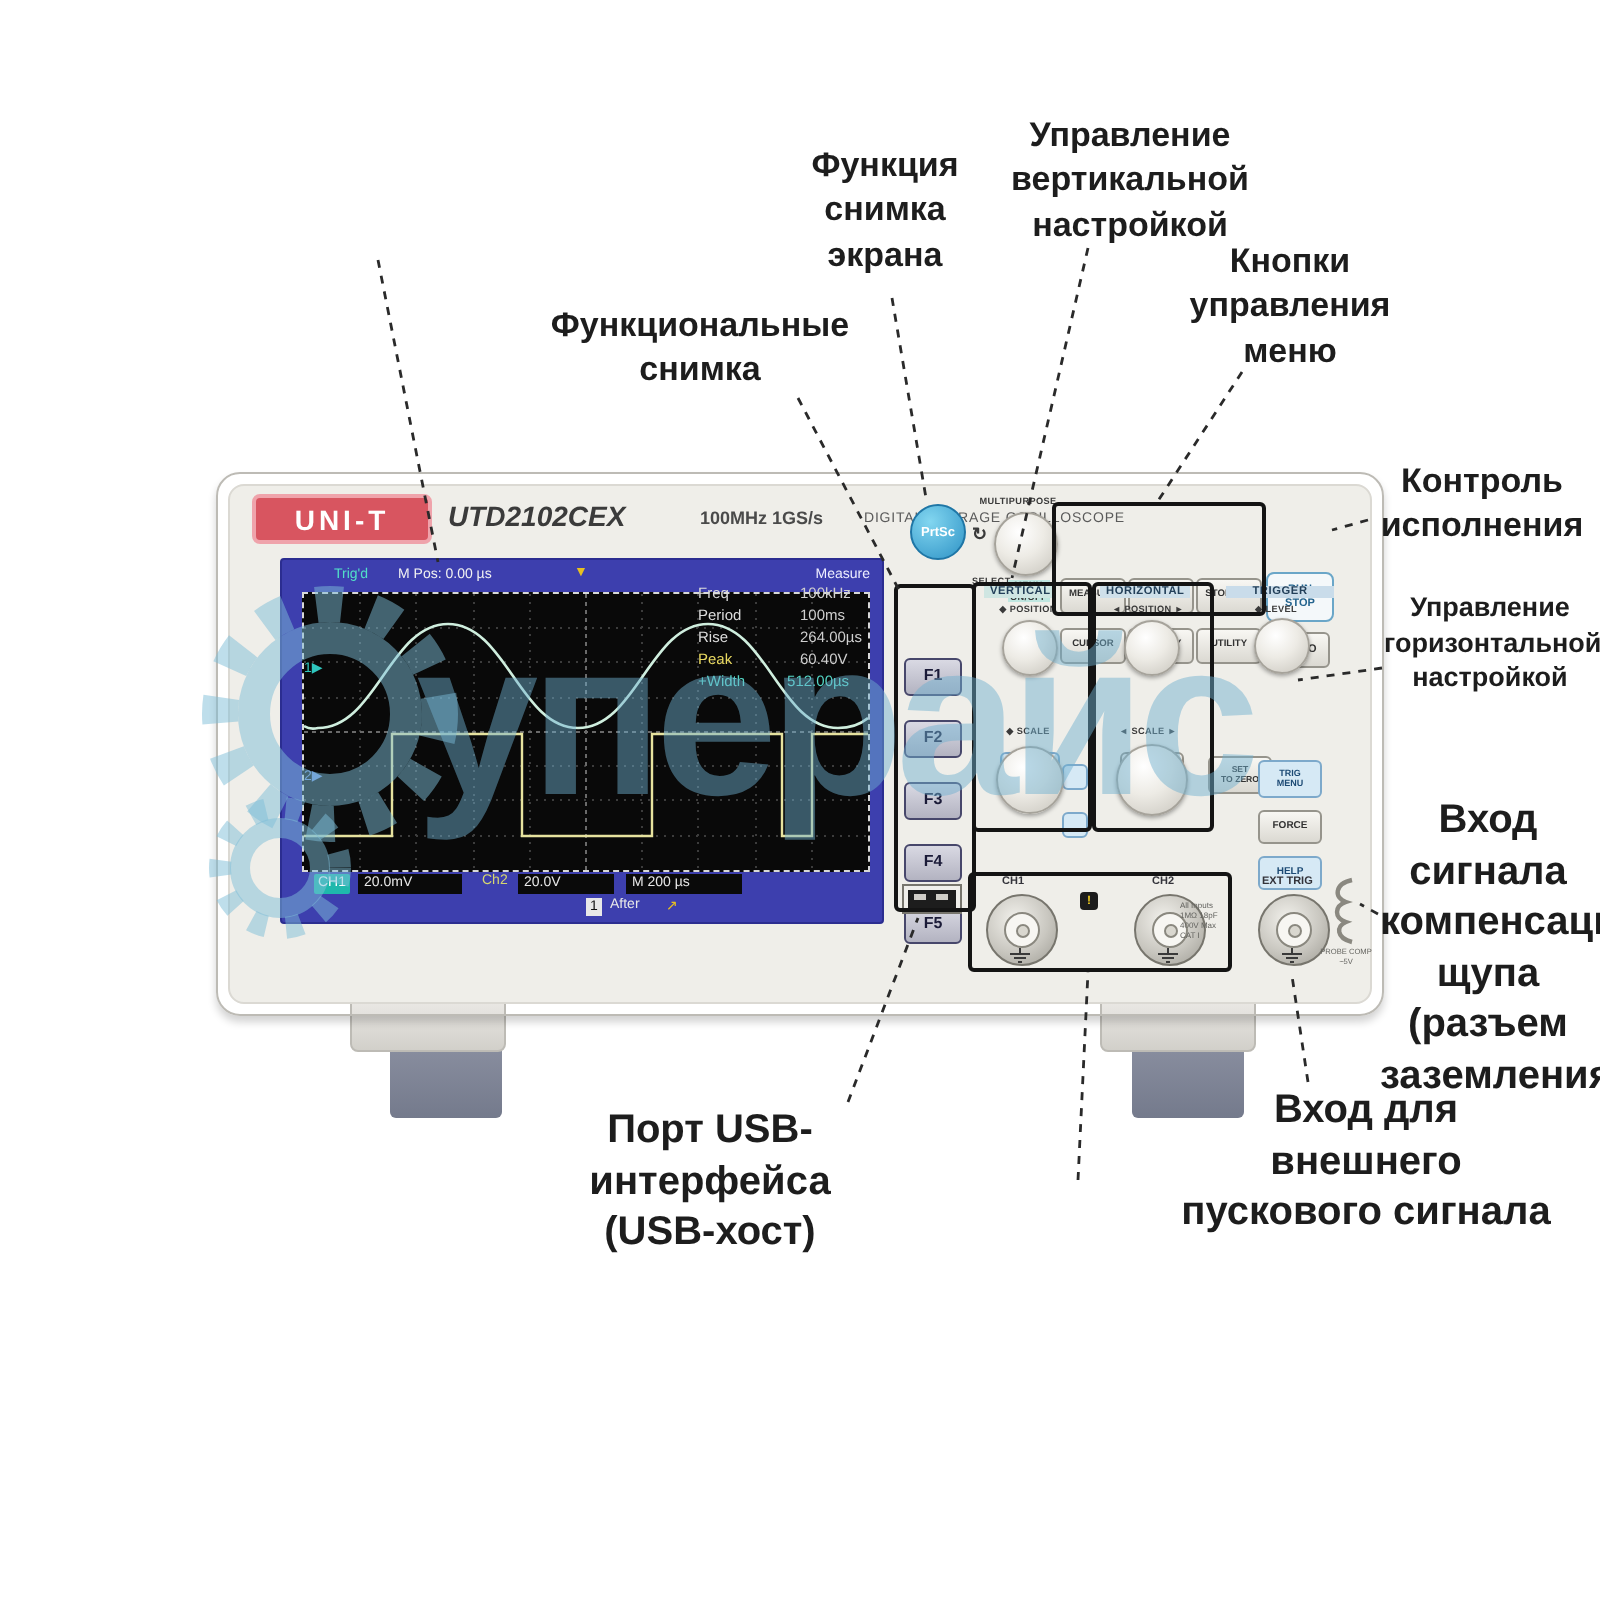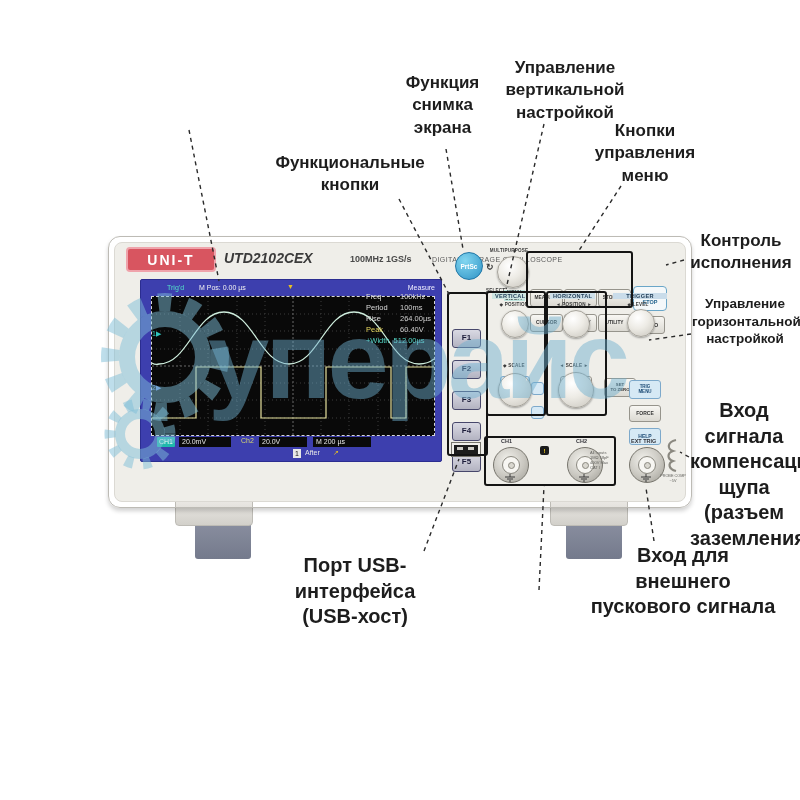--- a/index.html
+++ b/index.html
@@ -34,21 +34,21 @@
   .sc-top{position:absolute;top:1px;left:0;width:100%;height:14px;font-size:7px;color:#eee;}
   .sc-trig{position:absolute;left:26px;top:3px;color:#52e0c8;}
   .sc-mpos{position:absolute;left:58px;top:3px;color:#f2f2f2;}
   .sc-meas{position:absolute;right:6px;top:3px;color:#eef;}
   .sc-trigmark{position:absolute;left:146px;top:2px;color:#e8c020;font-size:7px;}
   .grid{position:absolute;left:10px;top:16px;width:282px;height:138px;background:#090909;
         border:1px dashed #d8d8d8;box-sizing:content-box;}
   .meas-block{position:absolute;right:10px;top:12px;font-size:7.5px;line-height:1.45;z-index:12;}
   .meas-row span{display:inline-block;}
   .meas-row .ml{width:34px;color:#dcdcdc;}
-  .meas-row .mv{color:#cfcfcf;}
+  .meas-row .mv{color:#cfcfcf;margin-left:17px;}
   .meas-row.m3 .ml{color:#e8d860;}
   .meas-row.m4 .ml{color:#54d6c6;width:auto;margin-right:4px;}
   .meas-row.m4 .mv{color:#54d6c6;}
   .chmark{position:absolute;font-size:7px;z-index:12;}
   .sc-bot1{position:absolute;left:0;top:157px;width:100%;height:12px;font-size:7px;color:#eee;}
   .badge-ch1{position:absolute;left:16px;top:0;background:#1fb8ac;color:#fff;padding:0 2px;
              height:10px;line-height:10px;border-radius:1px;}
   .blk{position:absolute;top:0;background:#0a0a0a;color:#e8e8e8;height:10px;line-height:10px;padding:0 3px;}
   .ch2lab{position:absolute;left:100px;top:0;color:#d6d670;}
   .sc-bot2{position:absolute;left:0;top:169px;width:100%;height:11px;font-size:7px;color:#e8e8e8;}
@@ -285,21 +285,21 @@
       <line x1="684" y1="260" x2="666" y2="265"></line>
       <line x1="691" y1="334" x2="649" y2="340"></line>
       <line x1="689" y1="457" x2="680" y2="452"></line>
       <line x1="654" y1="541" x2="646" y2="488"></line>
       <line x1="539" y1="590" x2="544" y2="486"></line>
       <line x1="424" y1="551" x2="459" y2="459"></line>
     </g>
   </svg>
 
   <div class="callout" style="left:270px;top:152px;width:160px;">Функциональные
-кнопки</div>
+снимка</div>
   <div class="callout" style="left:395px;top:72px;width:95px;">Функция
 снимка
 экрана</div>
   <div class="callout" style="left:495px;top:57px;width:140px;">Управление
 вертикальной
 настройкой</div>
   <div class="callout" style="left:590px;top:120px;width:110px;">Кнопки
 управления
 меню</div>
   <div class="callout" style="left:685px;top:230px;width:112px;">Контроль

